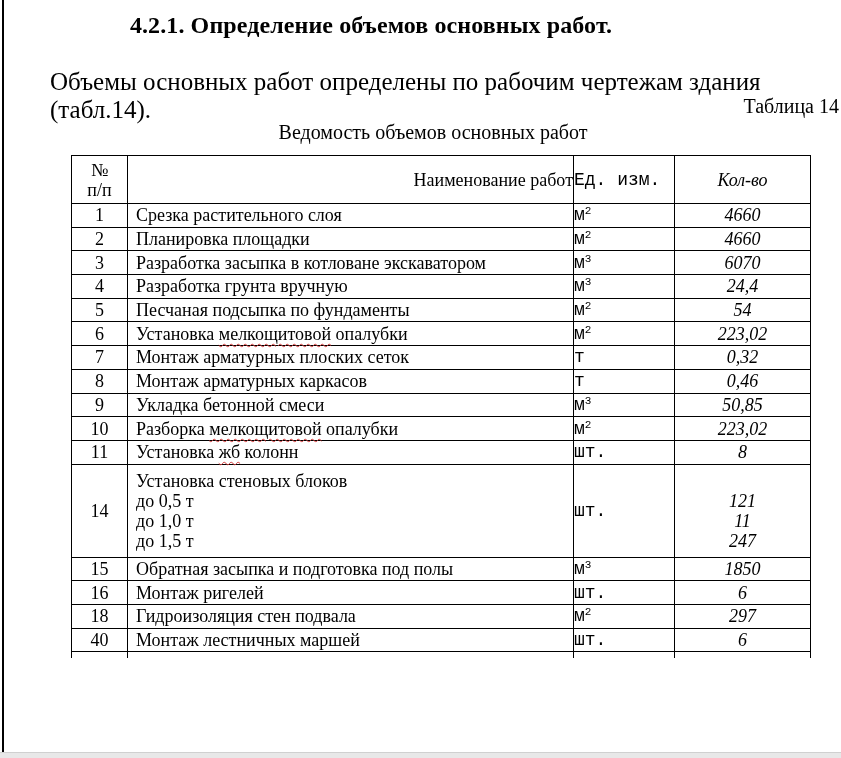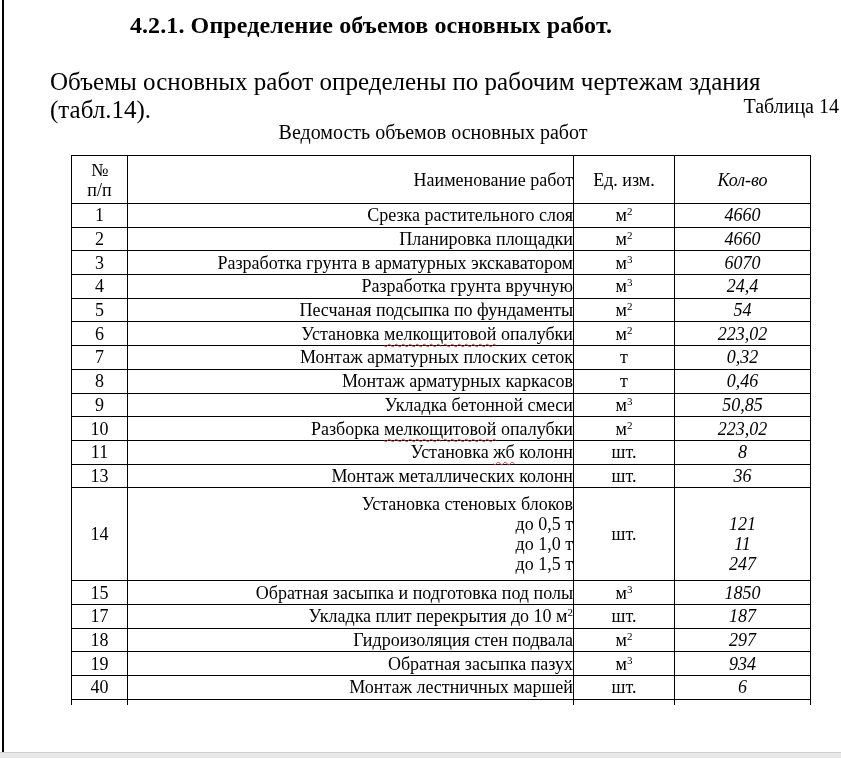--- a/index.html
+++ b/index.html
@@ -31,22 +31,22 @@
   table.works {
     position: absolute; left: 71px; top: 155px;
     border-collapse: collapse;
     font-size: 18px; line-height: 20px;
   }
   table.works td, table.works th {
     border: 1.5px solid #000; padding: 0; font-weight: normal;
     vertical-align: middle;
   }
   .c-num { width: 55px; text-align: center; }
-  .c-name { width: 437px; text-align: right; padding-left: 8px !important; }
-  .c-unit { width: 100px; text-align: center; }
+  .c-name { width: 437px; text-align: left; padding-left: 8px !important; }
+  .c-unit { width: 100px; text-align: left; font-family: Liberation Mono, monospace; }
   .c-qty { width: 135px; text-align: center; font-style: italic; }
   thead th { height: 47px; }
   tbody tr { height: 23.7px; }
   tr.multi td { height: 92px; }
   .line { display: block; }
   .squig { text-decoration: underline wavy #d23a3a; text-decoration-thickness: 1px; text-underline-offset: 3px; }
   sup { font-size: 11px; line-height: 0; vertical-align: 6px; }
   .cut { height: 6px; }
   .cut td { border-bottom: none !important; }
 </style>
@@ -80,21 +80,21 @@
         <td class="c-qty">4660</td>
       </tr>
       <tr>
         <td class="c-num">2</td>
         <td class="c-name"><span>Планировка площадки</span></td>
         <td class="c-unit"><span>м</span><sup>2</sup></td>
         <td class="c-qty">4660</td>
       </tr>
       <tr>
         <td class="c-num">3</td>
-        <td class="c-name"><span>Разработка грунта в арматурных экскаватором</span></td>
+        <td class="c-name"><span>Разработка засыпка в котловане экскаватором</span></td>
         <td class="c-unit"><span>м</span><sup>3</sup></td>
         <td class="c-qty">6070</td>
       </tr>
       <tr>
         <td class="c-num">4</td>
         <td class="c-name"><span>Разработка грунта вручную</span></td>
         <td class="c-unit"><span>м</span><sup>3</sup></td>
         <td class="c-qty">24,4</td>
       </tr>
       <tr>
@@ -132,26 +132,20 @@
         <td class="c-name"><span>Разборка </span><span class="squig">мелкощитовой</span><span> опалубки</span></td>
         <td class="c-unit"><span>м</span><sup>2</sup></td>
         <td class="c-qty">223,02</td>
       </tr>
       <tr>
         <td class="c-num">11</td>
         <td class="c-name"><span>Установка </span><span class="squig">жб</span><span> колонн</span></td>
         <td class="c-unit"><span>шт.</span></td>
         <td class="c-qty">8</td>
       </tr>
-      <tr>
-        <td class="c-num">13</td>
-        <td class="c-name"><span>Монтаж металлических колонн</span></td>
-        <td class="c-unit"><span>шт.</span></td>
-        <td class="c-qty">36</td>
-      </tr>
       <tr class="multi">
         <td class="c-num">14</td>
         <td class="c-name">
           <span class="line">Установка стеновых блоков</span>
           <span class="line">до 0,5 т</span>
           <span class="line">до 1,0 т</span>
           <span class="line">до 1,5 т</span>
         </td>
         <td class="c-unit"><span>шт.</span></td>
         <td class="c-qty">
@@ -161,36 +155,30 @@
           <span class="line">247</span>
         </td>
       </tr>
       <tr>
         <td class="c-num">15</td>
         <td class="c-name"><span>Обратная засыпка и подготовка под полы</span></td>
         <td class="c-unit"><span>м</span><sup>3</sup></td>
         <td class="c-qty">1850</td>
       </tr>
       <tr>
-        <td class="c-num">17</td>
-        <td class="c-name"><span>Укладка плит перекрытия до 10 м</span><sup>2</sup></td>
+        <td class="c-num">16</td>
+        <td class="c-name"><span>Монтаж ригелей</span></td>
         <td class="c-unit"><span>шт.</span></td>
-        <td class="c-qty">187</td>
+        <td class="c-qty">6</td>
       </tr>
       <tr>
         <td class="c-num">18</td>
         <td class="c-name"><span>Гидроизоляция стен подвала</span></td>
         <td class="c-unit"><span>м</span><sup>2</sup></td>
         <td class="c-qty">297</td>
-      </tr>
-      <tr>
-        <td class="c-num">19</td>
-        <td class="c-name"><span>Обратная засыпка пазух</span></td>
-        <td class="c-unit"><span>м</span><sup>3</sup></td>
-        <td class="c-qty">934</td>
       </tr>
       <tr>
         <td class="c-num">40</td>
         <td class="c-name"><span>Монтаж лестничных маршей</span></td>
         <td class="c-unit"><span>шт.</span></td>
         <td class="c-qty">6</td>
       </tr>
       <tr class="cut">
         <td></td>
         <td></td>

